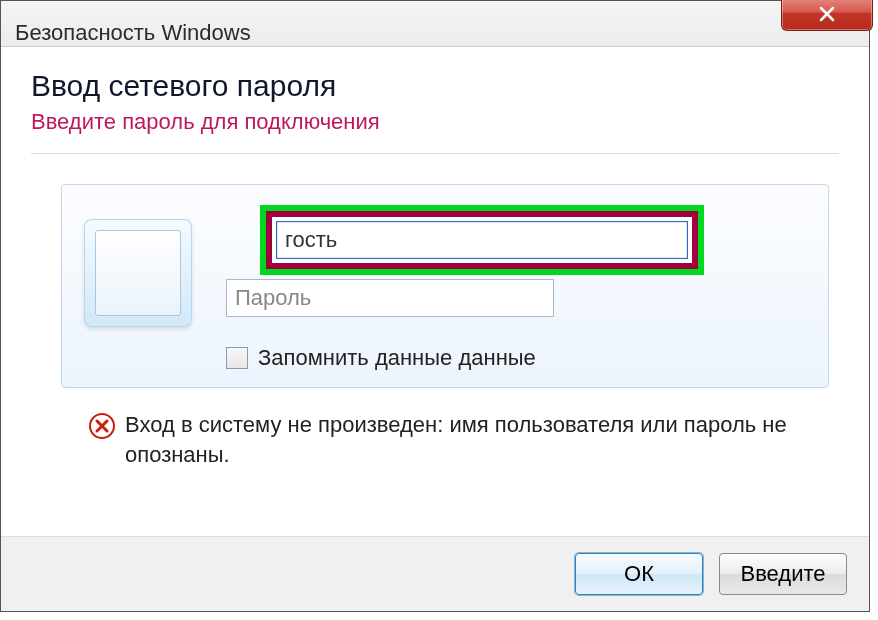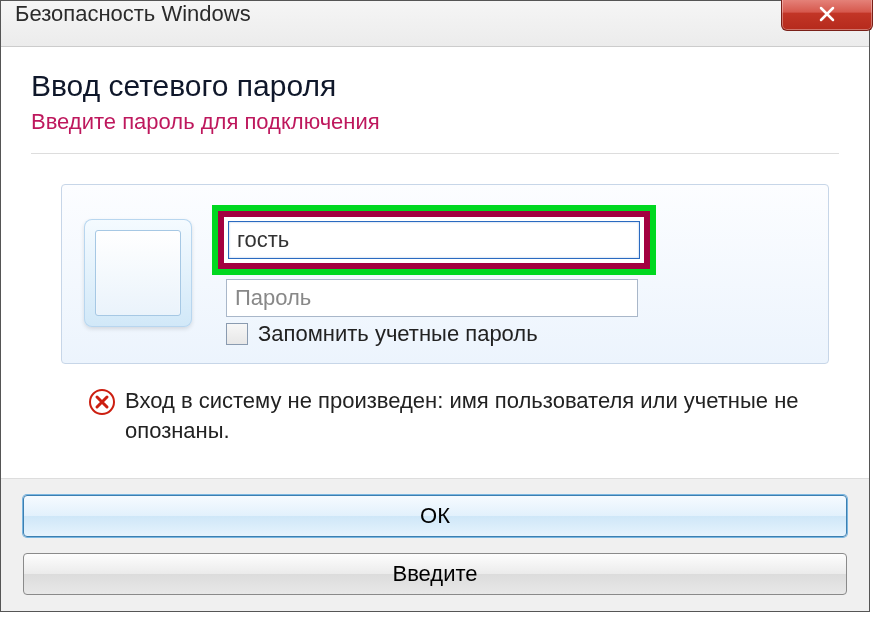--- a/index.html
+++ b/index.html
@@ -21,21 +21,21 @@
       background: #fff;
       position: relative;
       display: flex;
       flex-direction: column;
     }
     .titlebar {
       height: 46px;
       background: linear-gradient(to bottom, #f5f5f5 0%, #ececec 100%);
       border-bottom: 1px solid #ccc;
       display: flex;
-      align-items: flex-start;
+      align-items: flex-end;
       justify-content: space-between;
       padding: 0 0 0 14px;
       position: relative;
     }
     .title-text {
       font-size: 22px;
       color: #2b2b2b;
     }
     .close-btn {
       position: absolute;
@@ -110,20 +110,21 @@
     }
     .fields {
       flex: 1;
       display: flex;
       flex-direction: column;
     }
     .highlight-wrap {
       border: 6px solid #00d820;
       width: 444px;
       margin-bottom: 4px;
+      margin-left: 48px;
     }
     .highlight-inner {
       border: 6px solid #a30040;
       padding: 4px;
       background: #fff;
     }
     .input {
       width: 100%;
       height: 38px;
       font-size: 22px;
@@ -135,23 +136,23 @@
       outline: none;
     }
     .input-user {
       border: 1px solid #2a6ac0;
       box-shadow: inset 0 0 2px rgba(60,120,200,0.5);
     }
     .input::placeholder {
       color: #888;
     }
     .password-row {
-      width: 412px;
+      width: 328px;
       margin-left: 14px;
-      margin-bottom: 2px;
+      margin-bottom: 26px;
     }
     .checkbox-row {
       display: flex;
       align-items: center;
       gap: 10px;
       margin-left: 14px;
       margin-top: 2px;
     }
     .checkbox {
       width: 22px;
@@ -182,21 +183,20 @@
       color: #222;
       line-height: 1.35;
     }
     .button-row {
       border-top: 1px solid #ddd;
       background: #f0f0f0;
       padding: 16px 22px;
       display: flex;
       justify-content: flex-end;
       gap: 16px;
-      flex-direction: column;
     }
     .btn {
       min-width: 128px;
       height: 42px;
       font-size: 22px;
       font-family: inherit;
       border: 1px solid #8a8a8a;
       border-radius: 4px;
       background: linear-gradient(to bottom, #fdfdfd 0%, #ebebeb 50%, #dcdcdc 51%, #e8e8e8 100%);
       cursor: pointer;
@@ -235,31 +235,31 @@
         <div class="highlight-wrap">
           <div class="highlight-inner">
             <input type="text" class="input input-user" value="гость" style="">
           </div>
         </div>
         <div class="password-row">
           <input type="text" class="input" placeholder="Пароль" style="">
         </div>
         <div class="checkbox-row">
           <div class="checkbox"></div>
-          <span class="checkbox-label">Запомнить учетные пароль</span>
+          <span class="checkbox-label">Запомнить данные данные</span>
         </div>
       </div>
     </div>
 
     <div class="error-row">
       <svg class="error-icon" viewBox="0 0 26 26">
         <circle cx="13" cy="13" r="12" fill="#fff" stroke="#cc1e10" stroke-width="2"></circle>
         <path d="M8 8 L18 18 M18 8 L8 18" stroke="#cc1e10" stroke-width="3" stroke-linecap="round"></path>
       </svg>
-      <div class="error-text">Вход в систему не произведен: имя пользователя или учетные не опознаны.</div>
+      <div class="error-text">Вход в систему не произведен: имя пользователя или пароль не опознаны.</div>
     </div>
 
   </div>
 
   <div class="button-row">
     <button class="btn btn-default">ОК</button>
     <button class="btn">Введите</button>
   </div>
 
 </div>

